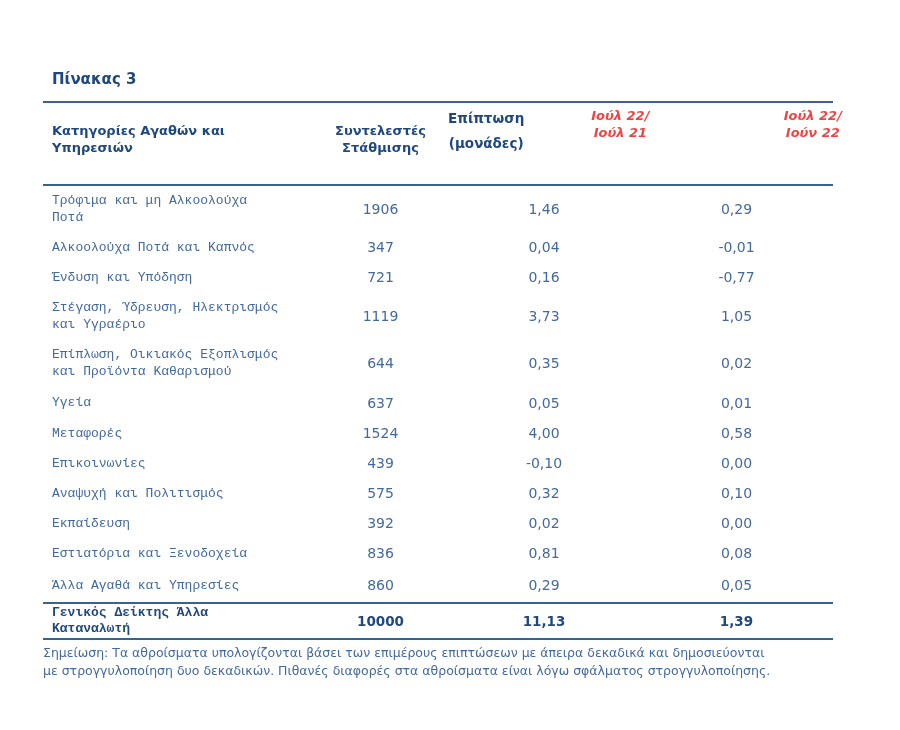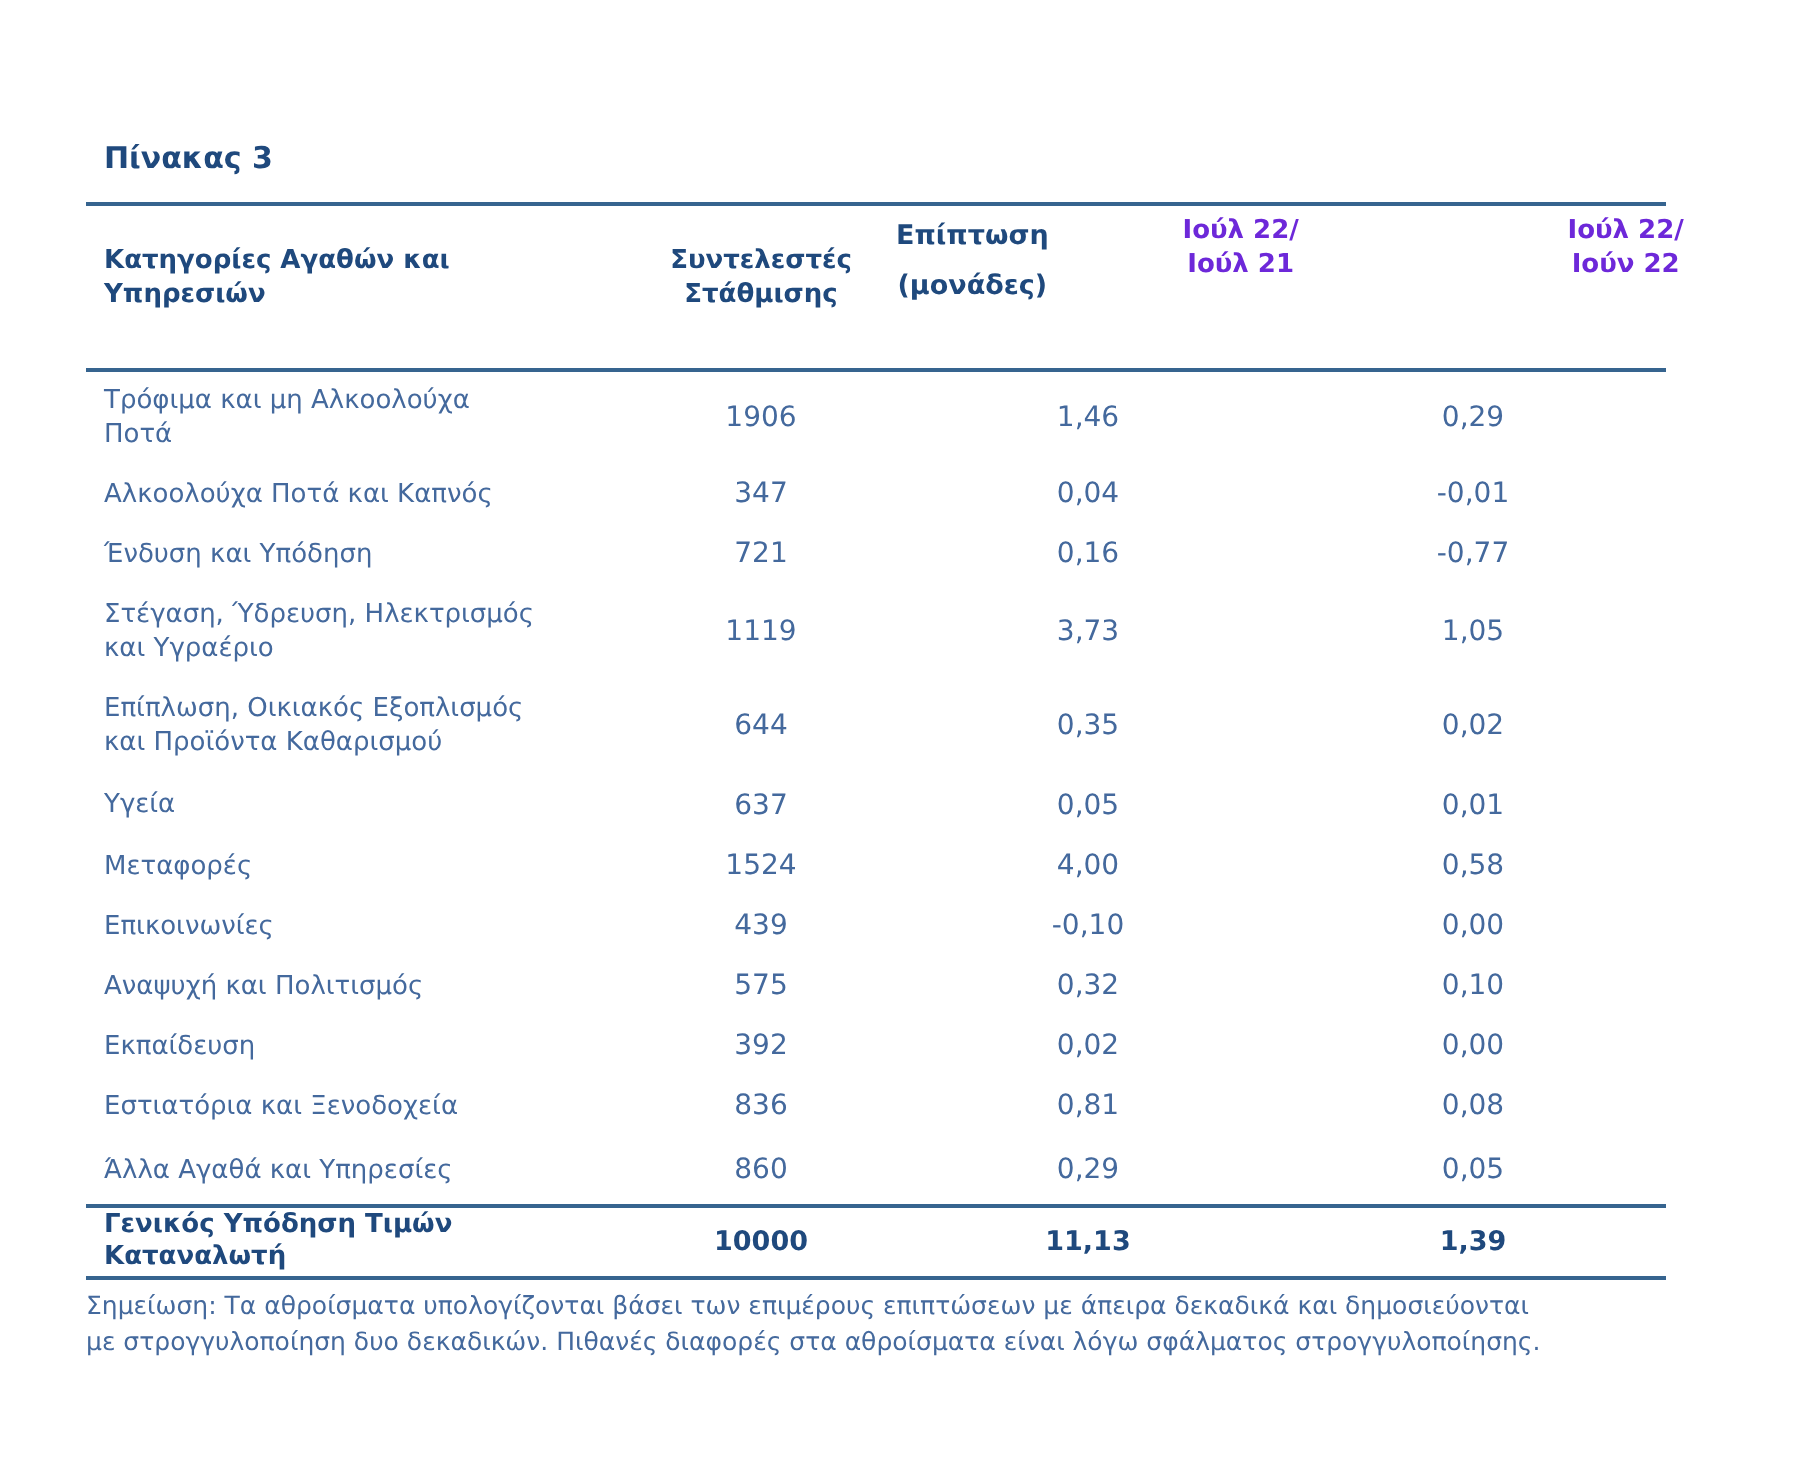--- a/index.html
+++ b/index.html
@@ -33,30 +33,31 @@
     white-space:pre-line;
   }
   .h-impact { display:flex; }
   .h-impact-title {
     height:28px; padding-top:3px; text-align:center;
     font-weight:bold; color:#1F497D; font-size:13.5px; line-height:25px;
   }
   .h-impact-cols { display:grid; grid-template-columns:192px 193px; flex:1; }
   .h-impact-col {
     padding-top:4px; text-align:center;
-    font-weight:bold; color:#6d28d9; font-size:13px; line-height:17px;
+    font-weight:bold; color:#ef4444; font-size:13px; line-height:17px;
     white-space:pre-line;
+    font-style:italic;
   }
   
   .trow {
     display:grid; grid-template-columns:270px 135px 192px 193px;
     align-items:center;
   }
   .td-cat {
-    padding-left:9px; font-size:13px; line-height:17px; white-space:pre-line;
+    padding-left:9px; font-size:13px; line-height:17px; white-space:pre-line;font-family:Liberation Mono, monospace;
   }
   .td-num { text-align:center; font-size:14px; }
   .trow.total { color:#1F497D; font-weight:bold; }
   .trow.total .td-cat { font-size:13px; line-height:16px; }
   .trow.total .td-num { font-size:13.5px; }
   
   .note {
     position:absolute; left:43px; top:644px; width:824px;
     font-size:12.5px; line-height:17.5px; white-space:pre-line; color:#44699D;
   }
@@ -162,21 +163,21 @@
     <div class="trow" style="height:34px">
       <div class="td-cat">Άλλα Αγαθά και Υπηρεσίες</div>
       <div class="td-num">860</div>
       <div class="td-num">0,29</div>
       <div class="td-num">0,05</div>
     </div>
 
     <div class="rule"></div>
 
     <div class="trow total" style="height:34px">
-      <div class="td-cat">Γενικός Υπόδηση Τιμών
+      <div class="td-cat">Γενικός Δείκτης Άλλα
 Καταναλωτή</div>
       <div class="td-num">10000</div>
       <div class="td-num">11,13</div>
       <div class="td-num">1,39</div>
     </div>
 
     <div class="rule"></div>
   </div>
 
   <div class="note">Σημείωση: Τα αθροίσματα υπολογίζονται βάσει των επιμέρους επιπτώσεων με άπειρα δεκαδικά και δημοσιεύονται

